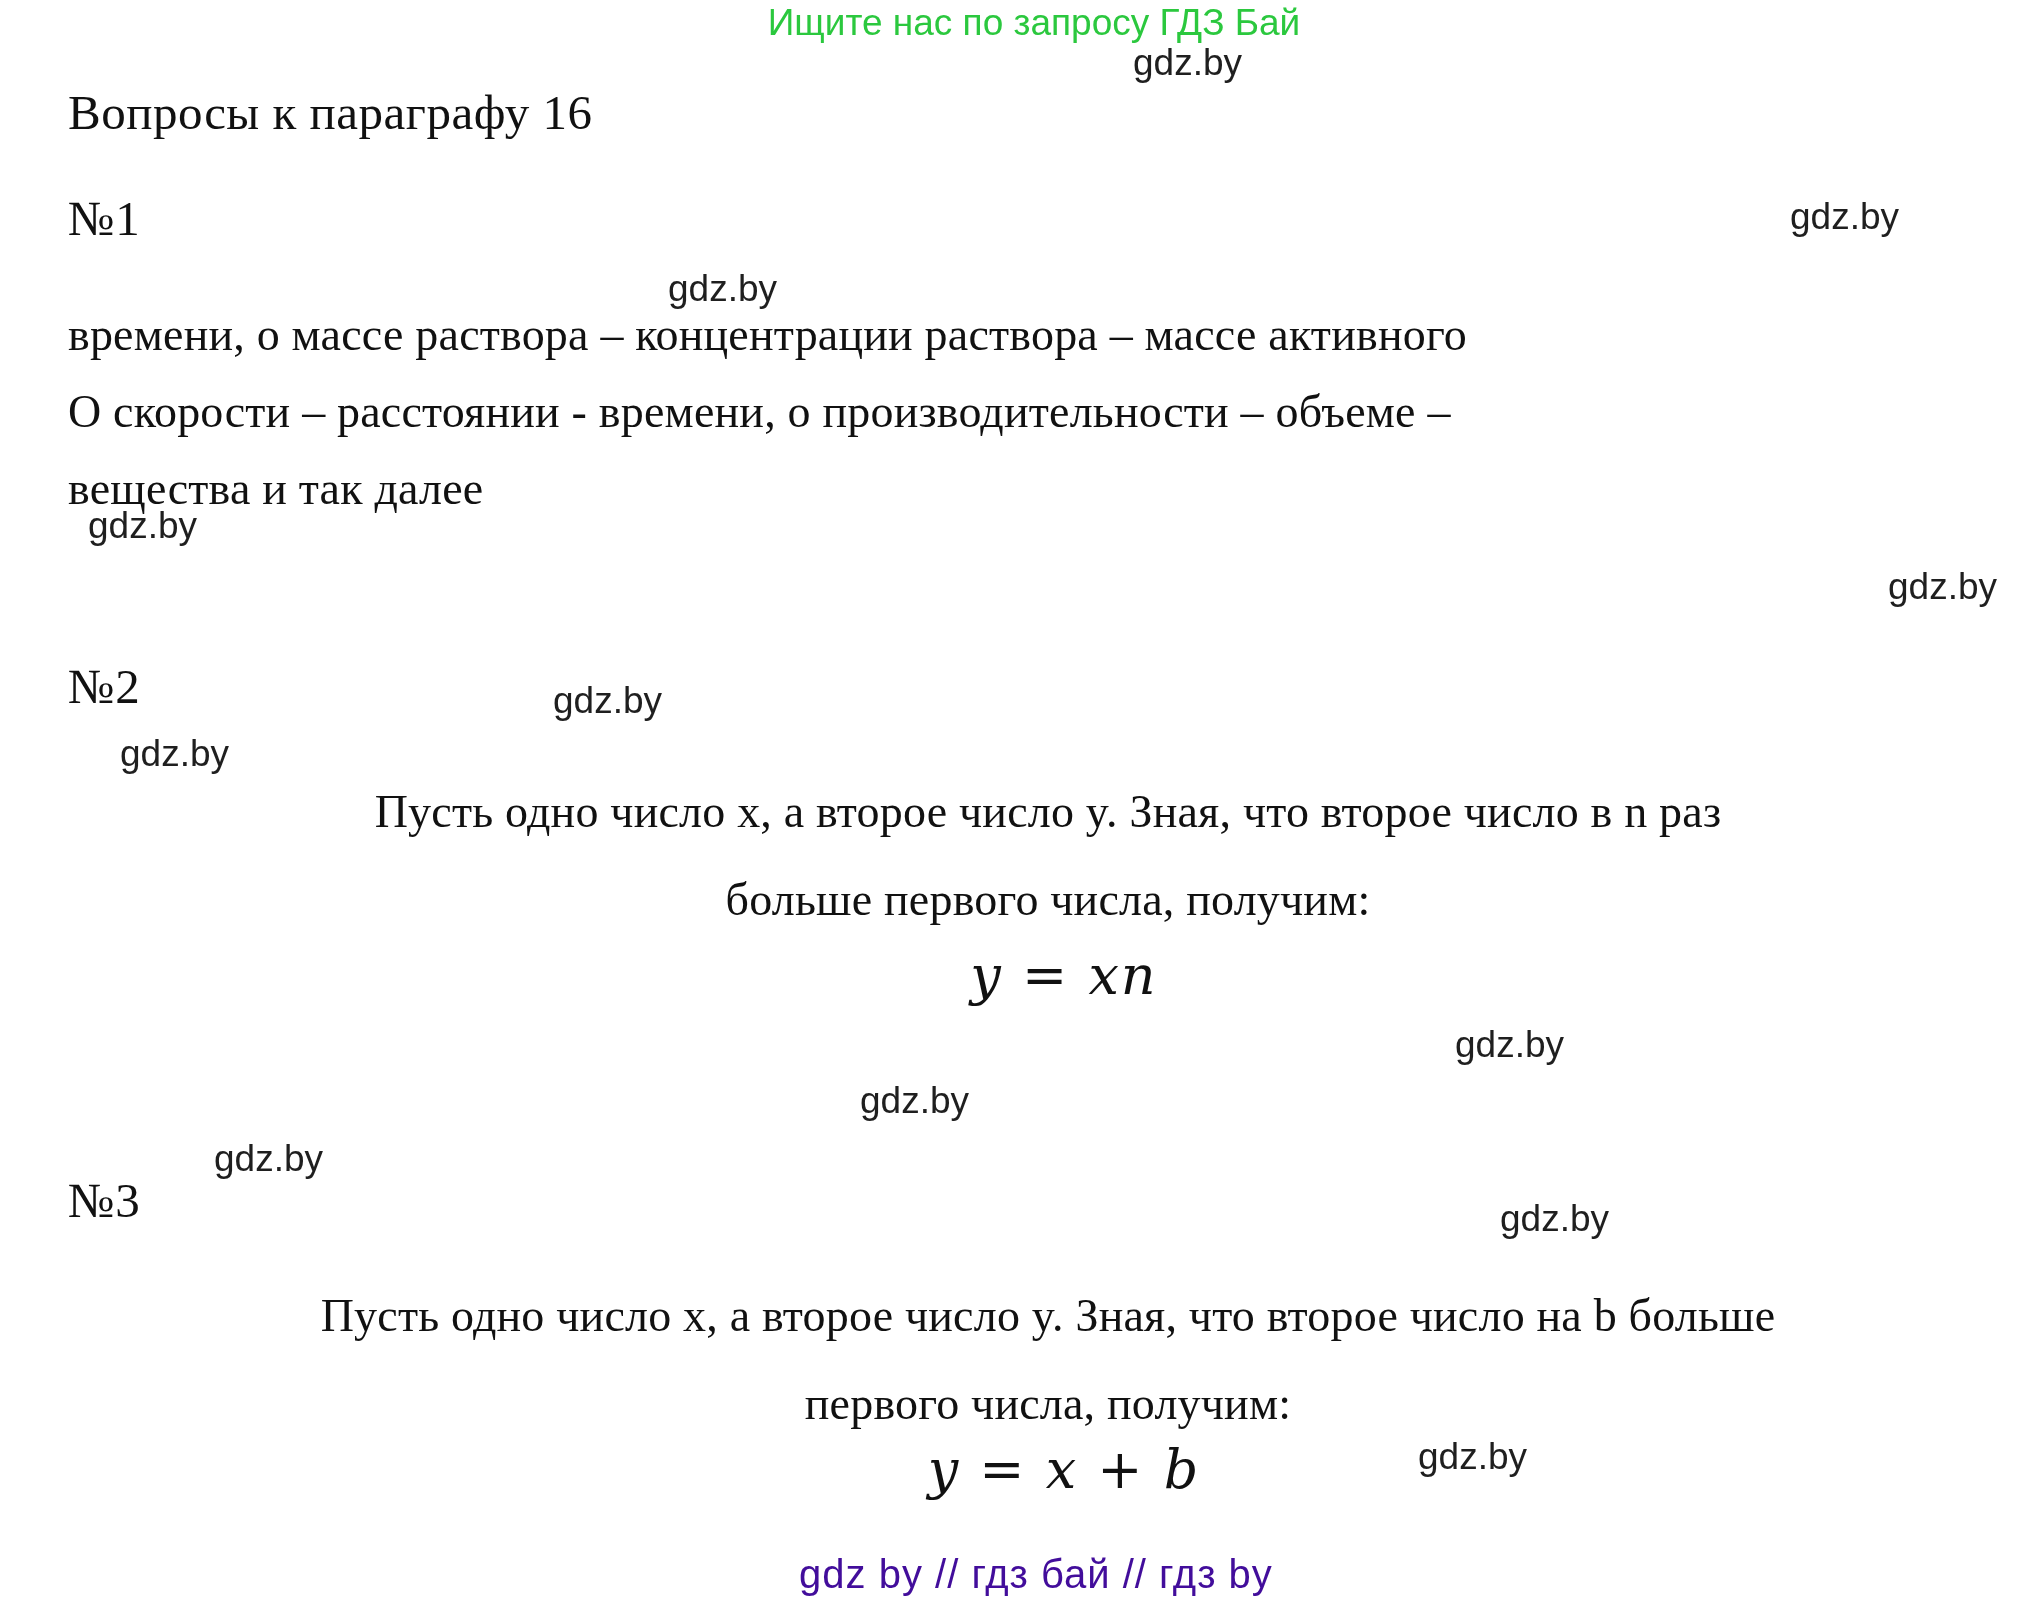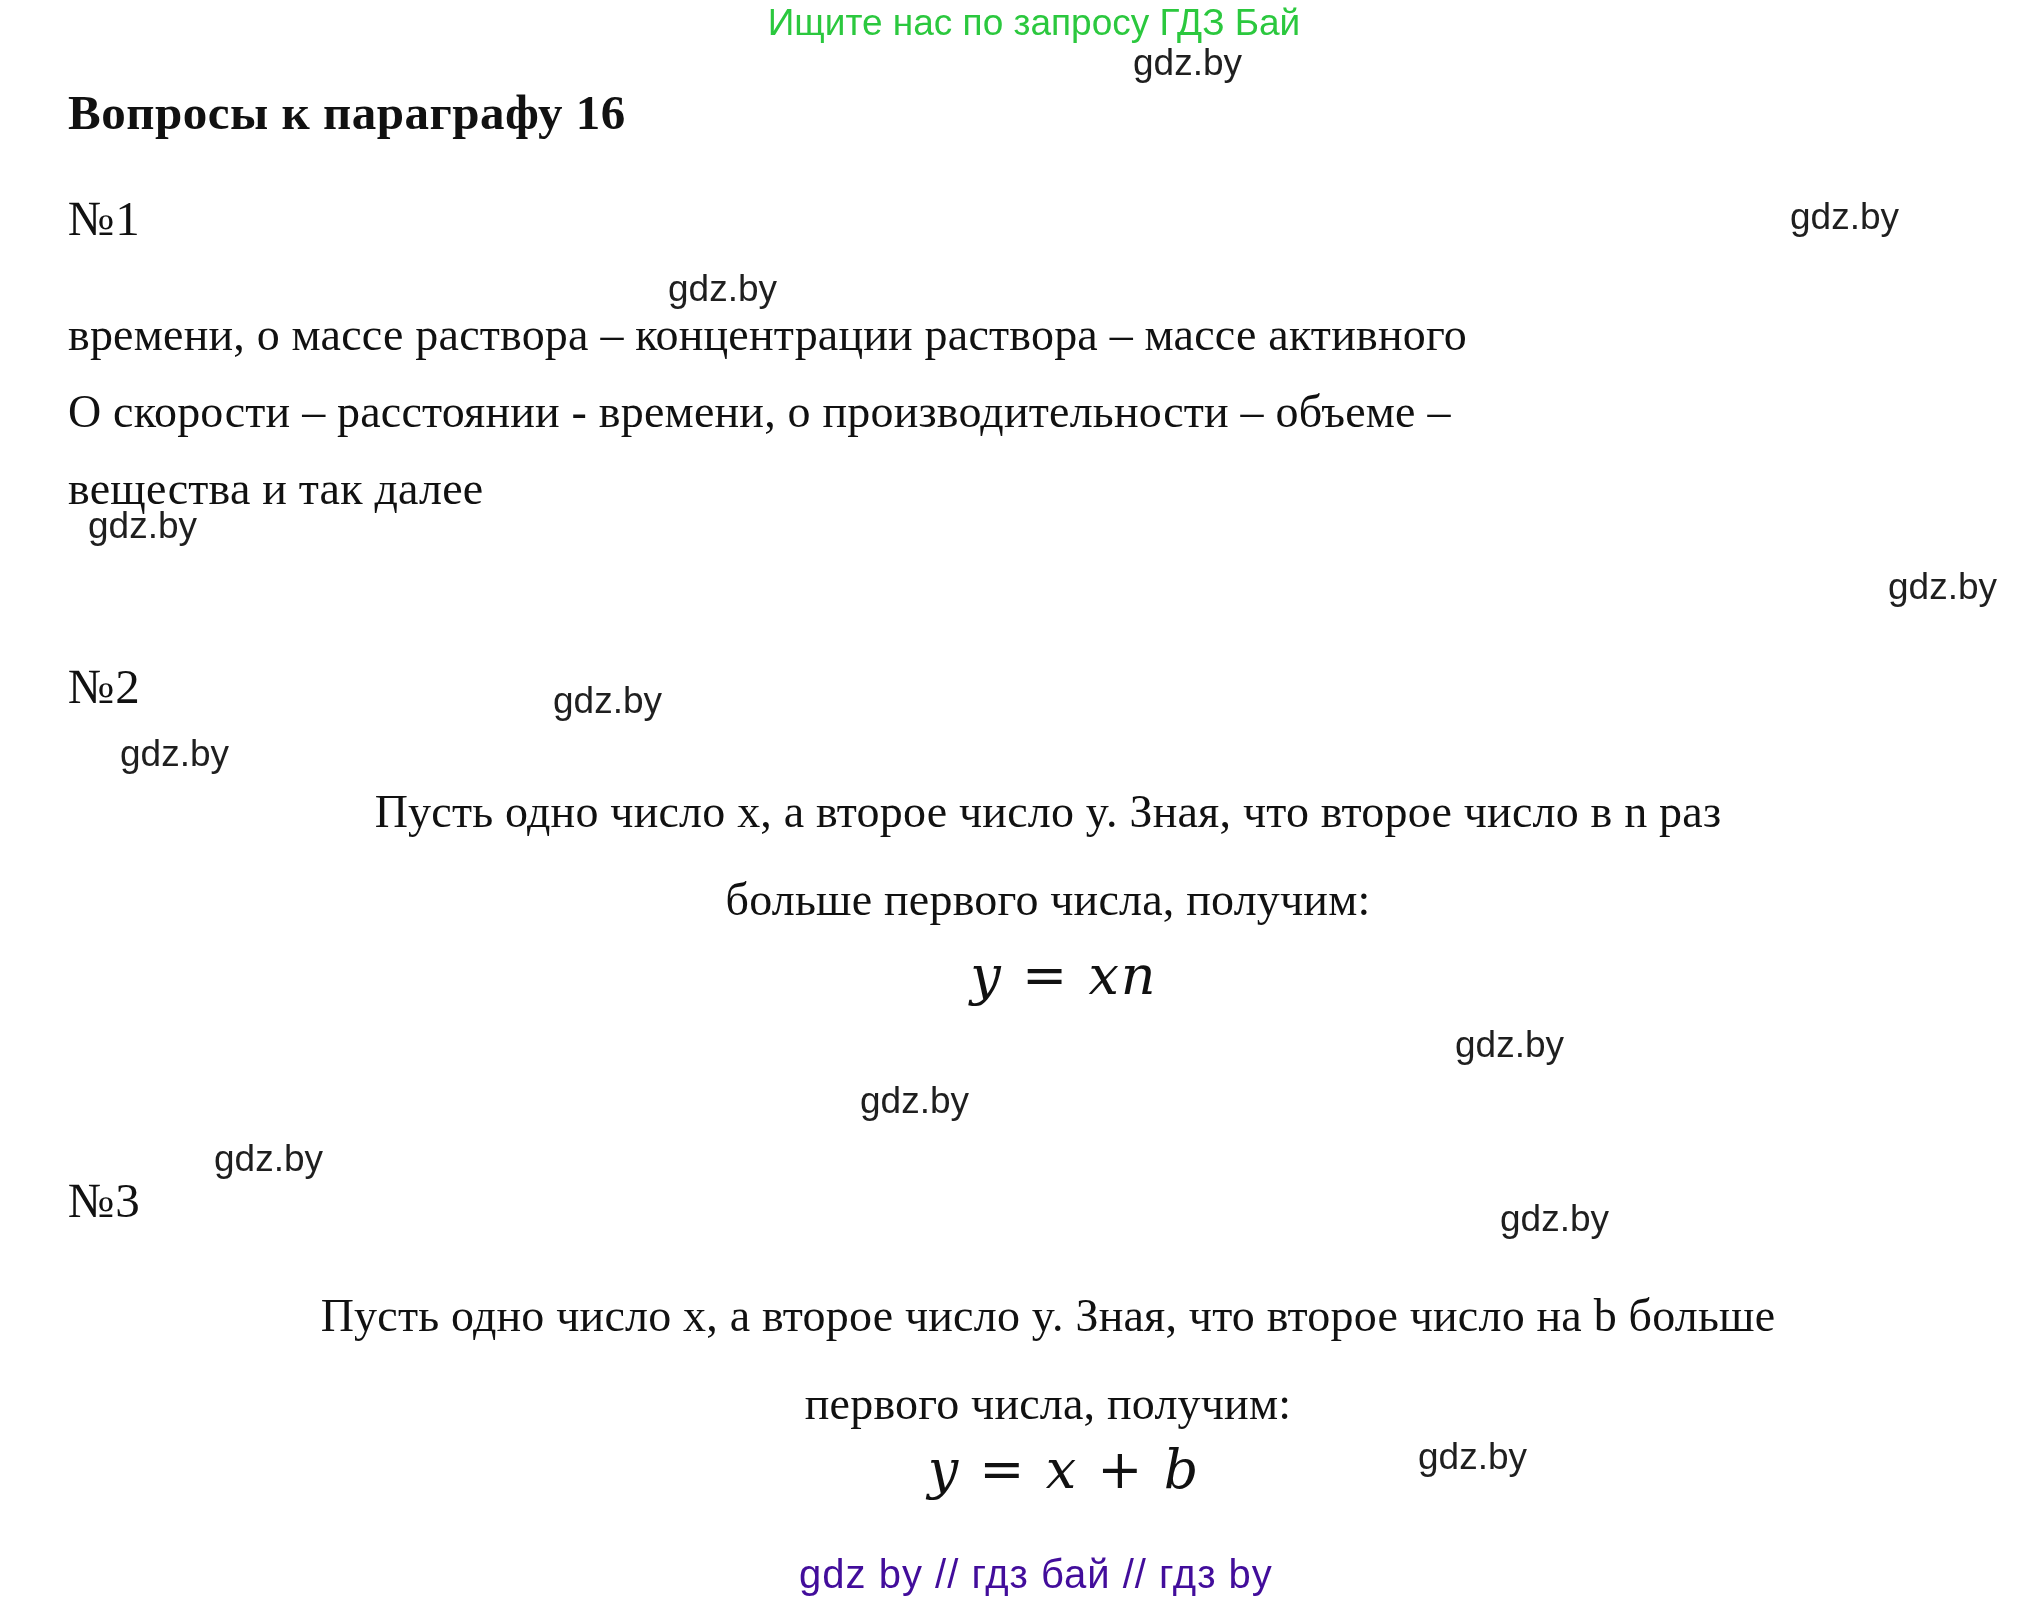--- a/index.html
+++ b/index.html
@@ -34,21 +34,21 @@
     font-size: 37px;
     color: #1f1f1f;
     white-space: nowrap;
   }
   .title {
     position: absolute;
     left: 68px;
     top: 84px;
     margin: 0;
     font-size: 49px;
-    font-weight: bold;
+    font-weight: normal;
     letter-spacing: 0.5px;
   }
   .qnum {
     position: absolute;
     left: 68px;
     font-size: 49px;
     letter-spacing: 0.5px;
   }
   .para {
     position: absolute;

